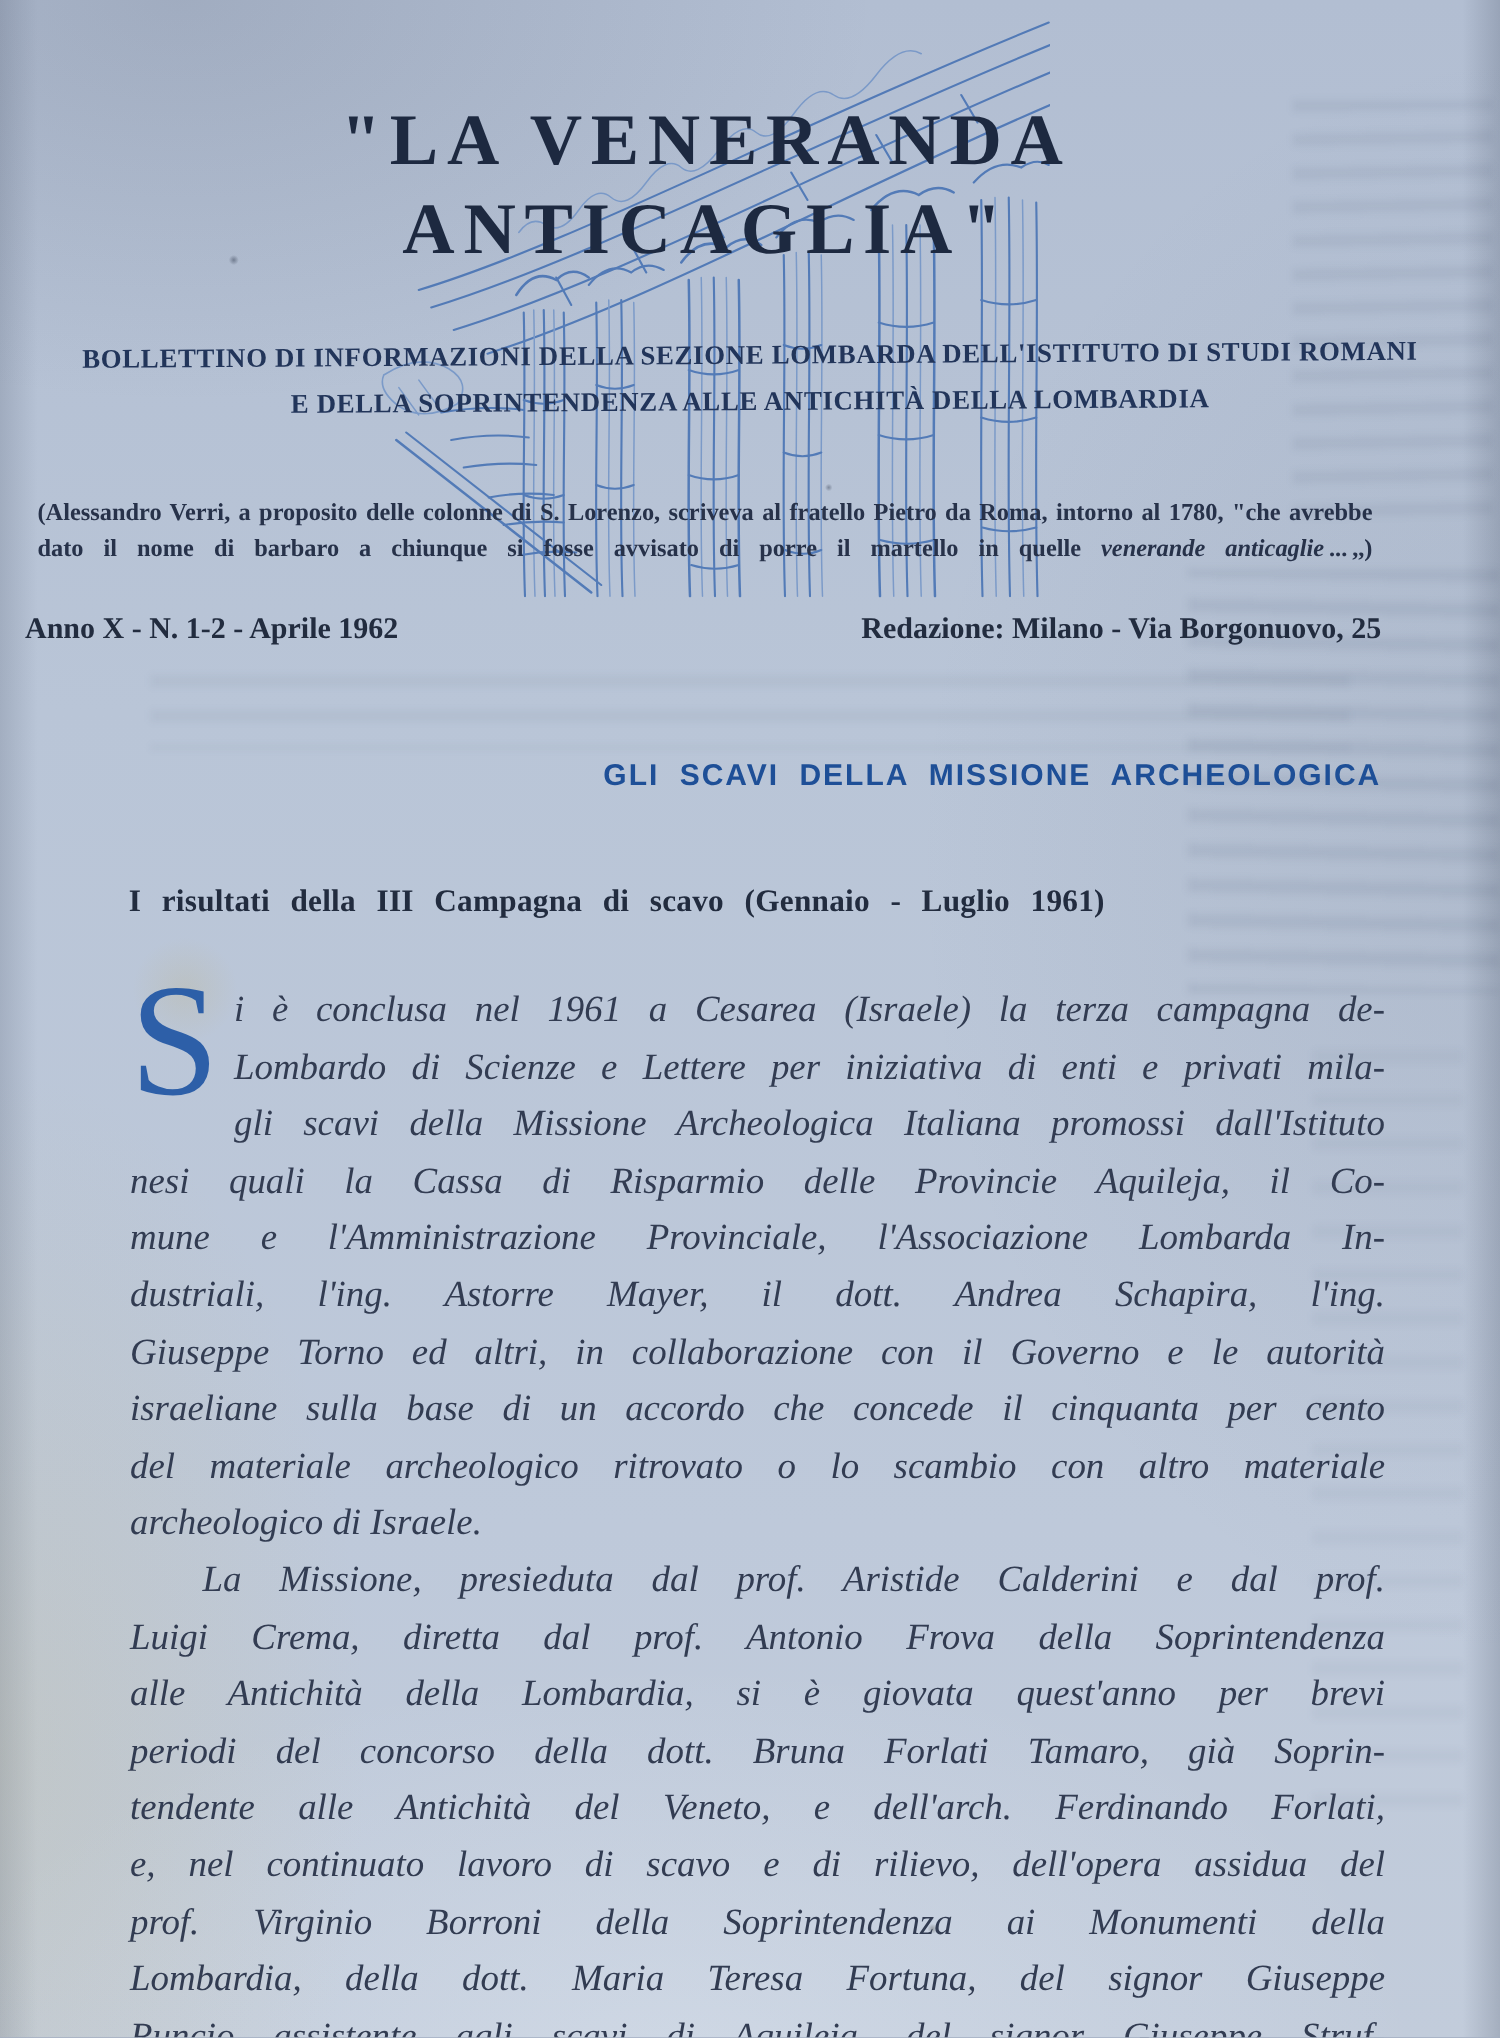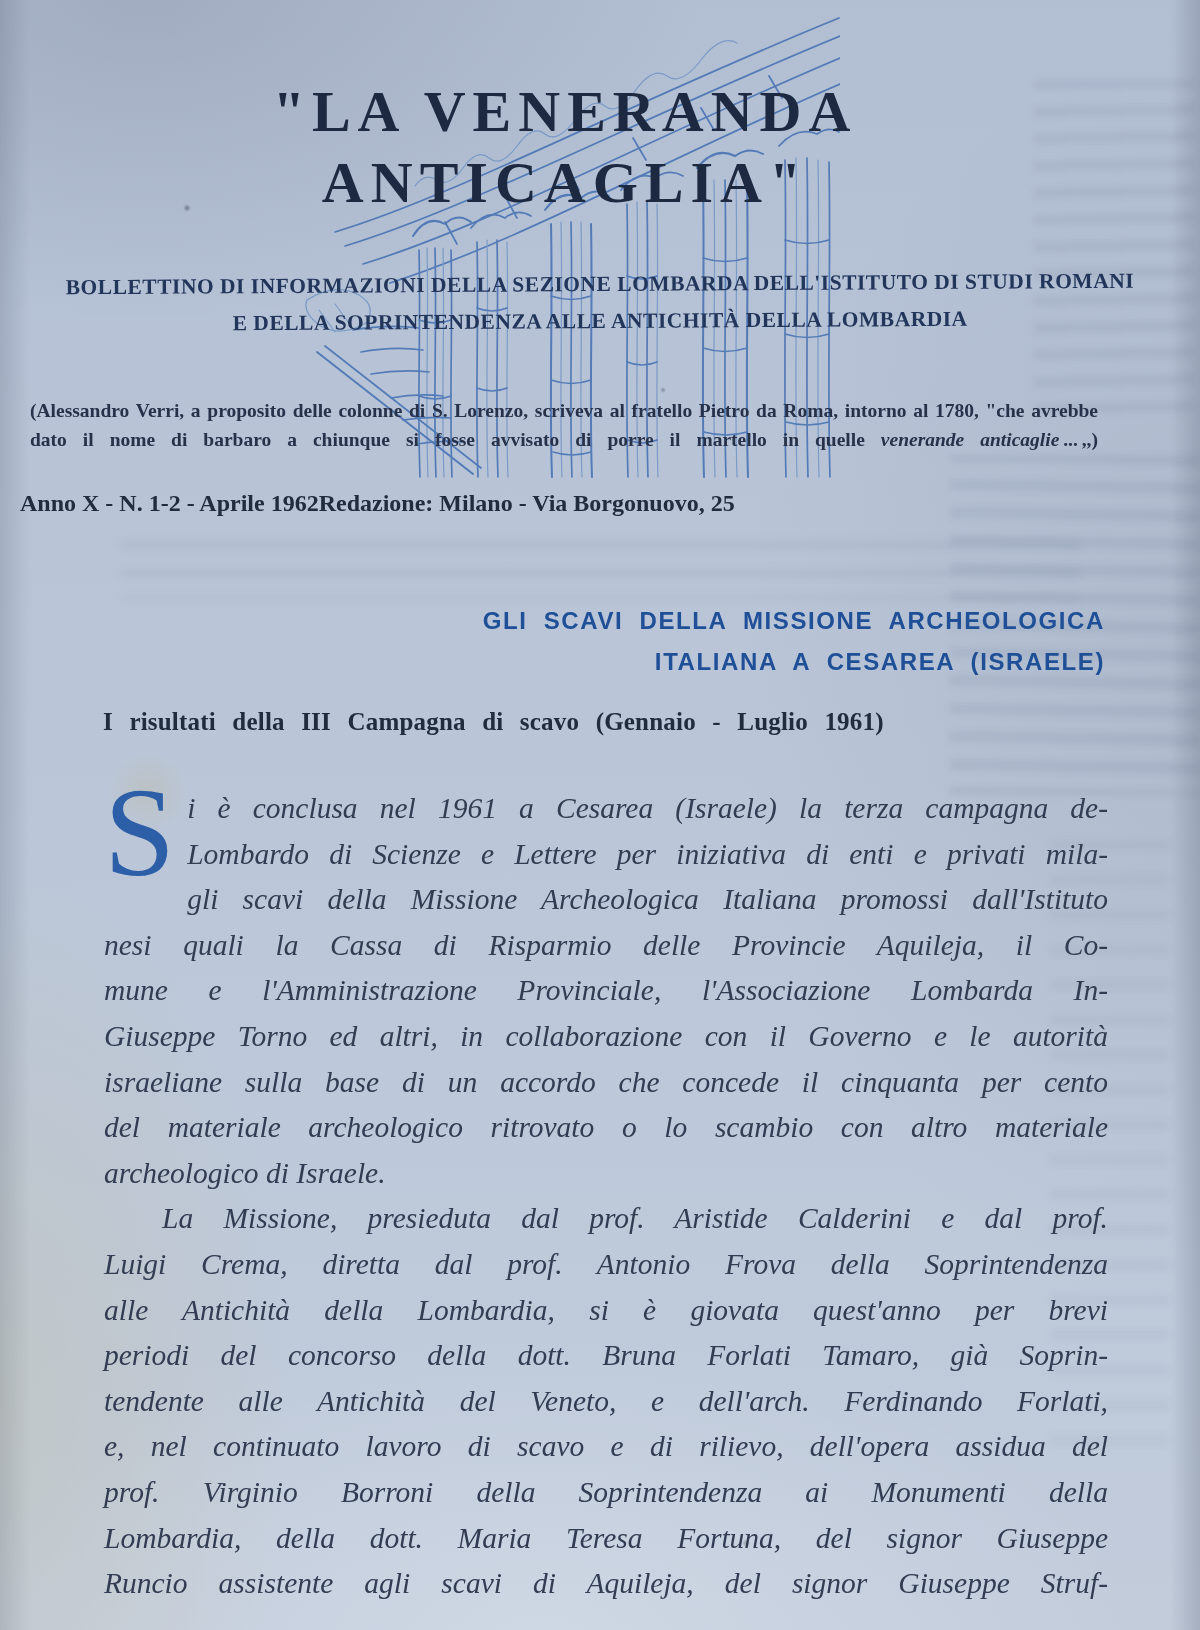--- a/index.html
+++ b/index.html
@@ -39,21 +39,21 @@
   }
   .illustration{position:absolute;left:295px;top:0;z-index:1;opacity:.82;}
   .epigraph{
     position:absolute;left:30px;top:396px;width:1068px;z-index:3;
     font-size:19.5px;line-height:29px;color:#27324a;
     text-align:justify;text-align-last:justify;font-weight:600;
   }
   .epigraph i{font-weight:600;}
   .issue-row{
     position:absolute;left:20px;top:490px;width:1085px;z-index:3;
-    display:flex;
+    display:flex;justify-content:space-between;
     font-weight:bold;font-size:24px;color:#222c3f;
   }
   
   .heading{
     position:absolute;left:105px;top:600px;width:1000px;z-index:3;
     text-align:right;
     font-family:"Liberation Sans", sans-serif;
     font-weight:bold;font-size:24px;line-height:41px;
     letter-spacing:1.6px;word-spacing:8px;color:#1e4f97;
   }
@@ -176,33 +176,33 @@
 
   <div class="epigraph"><span>(Alessandro Verri, a proposito delle colonne di S. Lorenzo, scriveva al fratello Pietro da Roma, intorno al 1780, "che avrebbe dato il nome di barbaro a chiunque si fosse avvisato di porre il martello in quelle </span><i>venerande anticaglie</i><span> ... ,,)</span></div>
 
   <div class="issue-row">
     <span>Anno X  -  N. 1-2  -  Aprile 1962</span>
     <span>Redazione:  Milano  -  Via Borgonuovo, 25</span>
   </div>
 
   <div class="heading">
     <div>GLI SCAVI DELLA MISSIONE ARCHEOLOGICA</div>
-    <div>ITALIANA A CESAREA (ISRAELE)</div>
   </div>
 
   <div class="subheading">I risultati della III Campagna di scavo (Gennaio - Luglio 1961)</div>
 
   <div class="body-text">
     <div class="para1">
       <span class="dropcap">S</span>
     <div class="body-line">i è conclusa nel 1961 a Cesarea (Israele) la terza campagna de-</div>
         <div class="body-line">Lombardo di Scienze e Lettere per iniziativa di enti e privati mila-</div>
         <div class="body-line">gli scavi della Missione Archeologica Italiana promossi dall'Istituto</div>
         <div class="body-line">nesi quali la Cassa di Risparmio delle Provincie Aquileja, il Co-</div>
         <div class="body-line">mune e l'Amministrazione Provinciale, l'Associazione Lombarda In-</div>
+        <div class="body-line">dustriali, l'ing. Astorre Mayer, il dott. Andrea Schapira, l'ing.</div>
         <div class="body-line">Giuseppe Torno ed altri, in collaborazione con il Governo e le autorità</div>
         <div class="body-line">israeliane sulla base di un accordo che concede il cinquanta per cento</div>
         <div class="body-line">del materiale archeologico ritrovato o lo scambio con altro materiale</div>
         <div class="body-line">archeologico di Israele.</div>
       </div>
     <div class="para2">
         <div class="body-line">La Missione, presieduta dal prof. Aristide Calderini e dal prof.</div>
         <div class="body-line">Luigi Crema, diretta dal prof. Antonio Frova della Soprintendenza</div>
         <div class="body-line">alle Antichità della Lombardia, si è giovata quest'anno per brevi</div>
         <div class="body-line">periodi del concorso della dott. Bruna Forlati Tamaro, già Soprin-</div>

